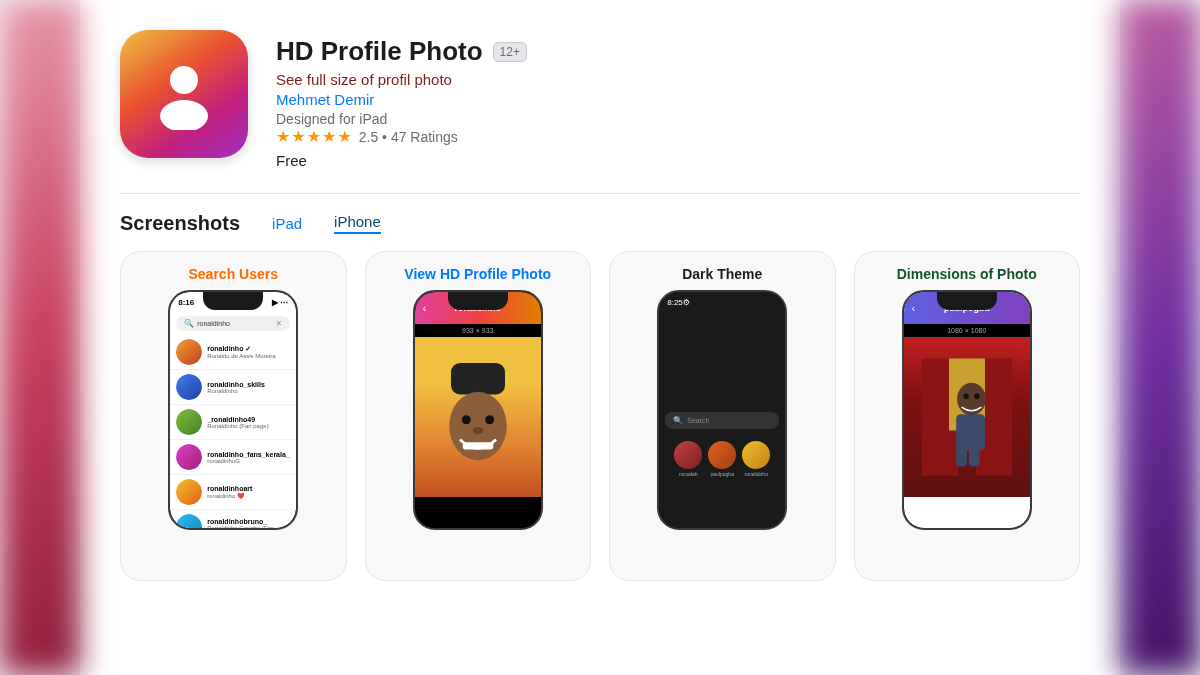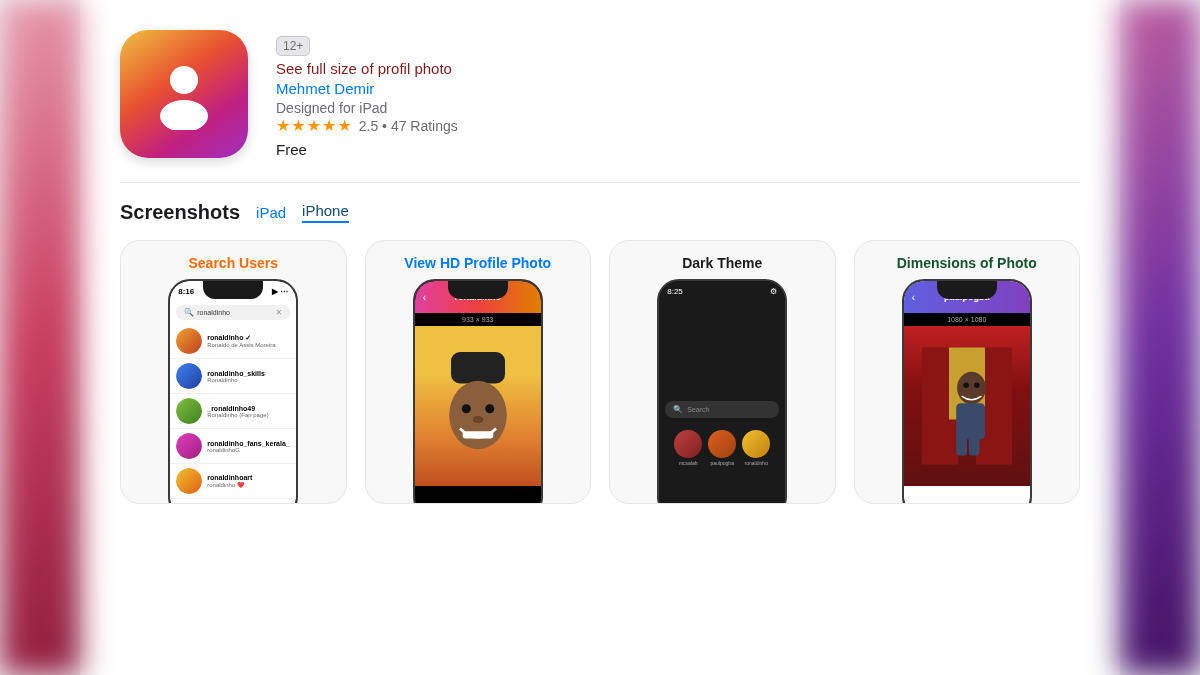--- a/index.html
+++ b/index.html
@@ -140,21 +140,21 @@
     }
 
     
     .screenshots-section {
       flex: 1;
     }
 
     .screenshots-header {
       display: flex;
       align-items: center;
-      gap: 16px;
+      gap: 32px;
       margin-bottom: 16px;
     }
 
     .screenshots-title {
       font-size: 20px;
       font-weight: 600;
       color: #1c1c1e;
     }
 
     .device-tab {
@@ -173,21 +173,21 @@
     }
 
     .device-tab.inactive {
       color: #007aff;
     }
 
     
     .screenshots-grid {
       display: flex;
       gap: 18px;
-      height: 264px;
+      height: 330px;
     }
 
     .screenshot-card {
       flex: 1;
       background: #f8f8f8;
       border-radius: 20px;
       display: flex;
       flex-direction: column;
       overflow: hidden;
       position: relative;
@@ -356,21 +356,20 @@
     
     .screen-dark {
       background: #1a1a1a;
     }
 
     .dark-statusbar {
       background: #1a1a1a;
       height: 20px;
       display: flex;
       align-items: center;
-      justify-content: space-between;
       padding: 0 8px;
       font-size: 8px;
       color: #fff;
     }
 
     .dark-search-bar {
       margin: 40px 6px 6px;
       background: #333;
       border-radius: 8px;
       padding: 4px 8px;
@@ -462,20 +461,21 @@
   <div class="app-header">
     <div class="app-icon">
       <svg class="person-silhouette" viewBox="0 0 72 72" fill="white">
         <circle cx="36" cy="22" r="14"></circle>
         <ellipse cx="36" cy="58" rx="24" ry="16"></ellipse>
       </svg>
     </div>
 
     <div class="app-info">
       <div class="app-title-row">
+        <span class="app-title">HD Profile Photo</span>
         <span class="age-badge">12+</span>
       </div>
       <div class="app-subtitle">See full size of profil photo</div>
       <div class="app-developer">Mehmet Demir</div>
       <div class="app-designed">Designed for iPad</div>
       <div class="rating-row">
         <span class="stars">★★★★★</span>
         <span class="rating-value">
           <span>2.5</span> • <span>47 Ratings</span>
         </span>

